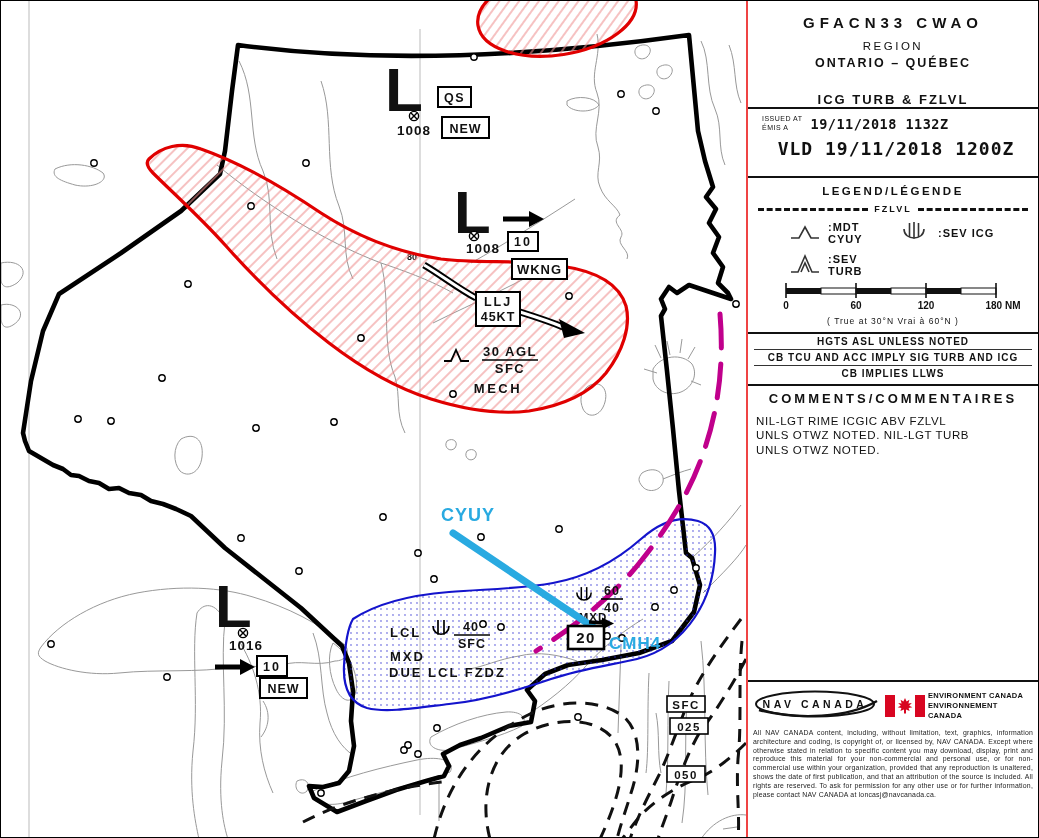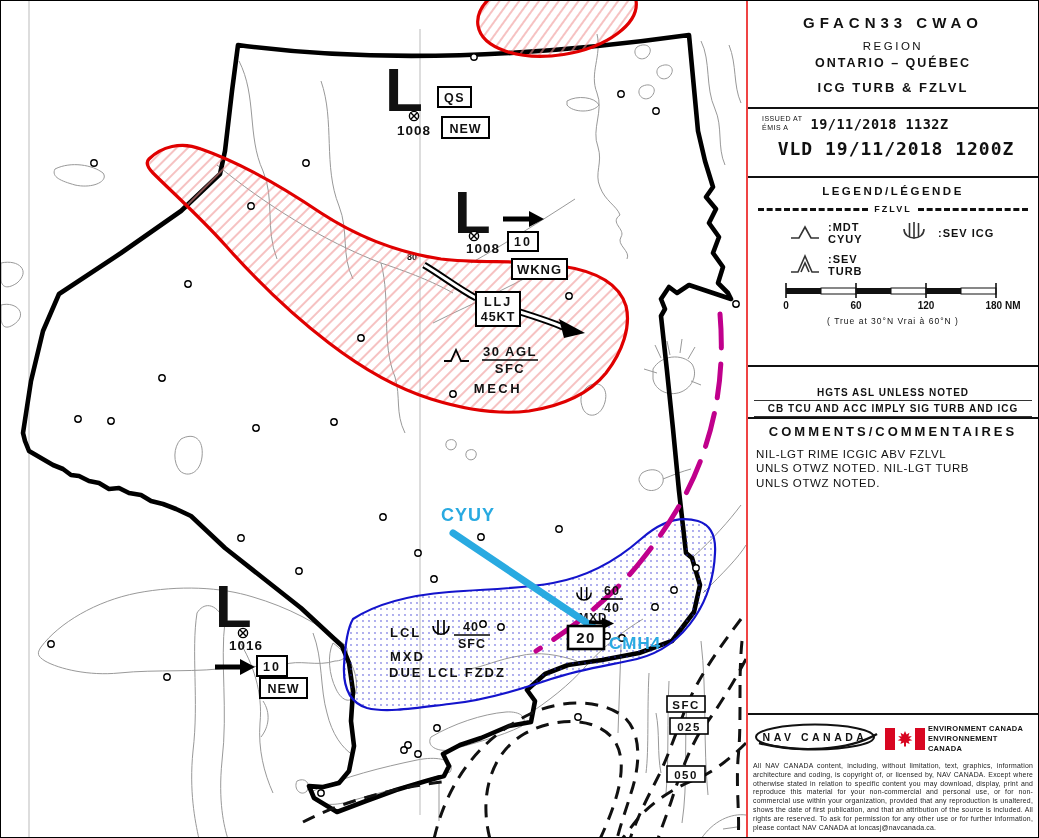--- a/index.html
+++ b/index.html
@@ -6,39 +6,39 @@
   .page{position:relative;width:1039px;height:838px;background:#fff;border:1px solid #000;box-sizing:border-box;overflow:hidden;
         font-family:"Liberation Sans",sans-serif;color:#111;}
   .map-wrap{position:absolute;left:0;top:0;width:745px;height:838px;}
   
   .panel{position:absolute;left:745px;top:0;width:292px;height:838px;border-left:2px solid #ef4444;box-sizing:border-box;background:#fff;}
   .sect{box-sizing:border-box;border-bottom:2px solid #111;overflow:hidden;}
   .s-title{height:108px;text-align:center;padding-top:13px;}
   .t-product{font-size:15px;font-weight:bold;letter-spacing:5px;}
   .t-region{font-size:11.5px;letter-spacing:2.5px;margin-top:9px;}
   .t-rname{font-size:12.5px;font-weight:bold;letter-spacing:2px;margin-top:4px;}
-  .t-type{font-size:13px;font-weight:bold;letter-spacing:2px;margin-top:10px;text-align:center;}
+  .t-type{font-size:13px;font-weight:bold;letter-spacing:2px;margin-top:22px;text-align:center;}
   .s-issued{height:69px;padding:6px 8px 0 14px;}
   .iss-row{display:flex;align-items:center;}
   .iss-labels{font-size:7px;letter-spacing:.5px;line-height:1.25;margin-right:8px;}
   .iss-dt{font-family:"DejaVu Sans Mono",monospace;font-size:13.5px;font-weight:bold;letter-spacing:.5px;}
   .iss-vld{font-family:"DejaVu Sans Mono",monospace;font-size:18px;font-weight:bold;letter-spacing:1px;margin-top:5px;text-align:center;}
-  .s-legend{height:189px;padding-top:7px;}
+  .s-legend{height:156px;padding-top:7px;}
   .lg-title{text-align:center;font-size:11.5px;font-weight:bold;letter-spacing:2.5px;}
   .lg-fzlvl{display:flex;align-items:center;margin:7px 10px 2px 10px;}
   .lg-dash{flex:1;height:0;border-top:3.5px dashed #111;}
   .lg-fzlvl span{font-size:9px;font-weight:bold;letter-spacing:2px;padding:0 6px;}
   .lg-grid{display:grid;grid-template-columns:1fr 1fr;padding:2px 10px 0 16px;row-gap:2px;}
   .lg-item{display:flex;align-items:center;height:30px;}
   .lg-item svg{flex:none;margin-right:6px;}
   .lg-lab{font-size:11px;font-weight:bold;letter-spacing:1px;}
   .lg-scale{position:relative;width:224px;margin:2px auto 0 auto;height:38px;}
   .lg-ticklab{position:absolute;top:18px;font-size:10px;font-weight:bold;transform:translateX(-50%);white-space:nowrap;}
   .lg-note{text-align:center;font-size:8.5px;letter-spacing:1px;margin-top:-4px;}
-  .s-notes{height:52px;padding:18px 6px 0 6px;}
+  .s-notes{height:52px;padding:0 6px 0 6px;}
   .note-line{text-align:center;font-size:10px;font-weight:bold;letter-spacing:1px;padding:2px 0;border-bottom:1.5px solid #333;}
   .note-line:last-child{border-bottom:none;}
   .s-comments{height:296px;padding:5px 8px 0 8px;}
   .cm-title{text-align:center;font-size:13px;font-weight:bold;letter-spacing:3px;margin-bottom:8px;}
   .cm-body{font-size:11.5px;letter-spacing:.6px;line-height:1.25;}
   .s-footer{height:123px;border-bottom:none;padding:4px 5px 0 5px;}
   .ft-logos{display:flex;align-items:center;height:40px;}
   .ft-env{font-size:7.5px;font-weight:bold;line-height:1.3;letter-spacing:.3px;margin-left:3px;}
   .ft-copy{font-size:6.9px;line-height:1.28;text-align:justify;letter-spacing:.2px;margin-top:3px;color:#222;}
   

